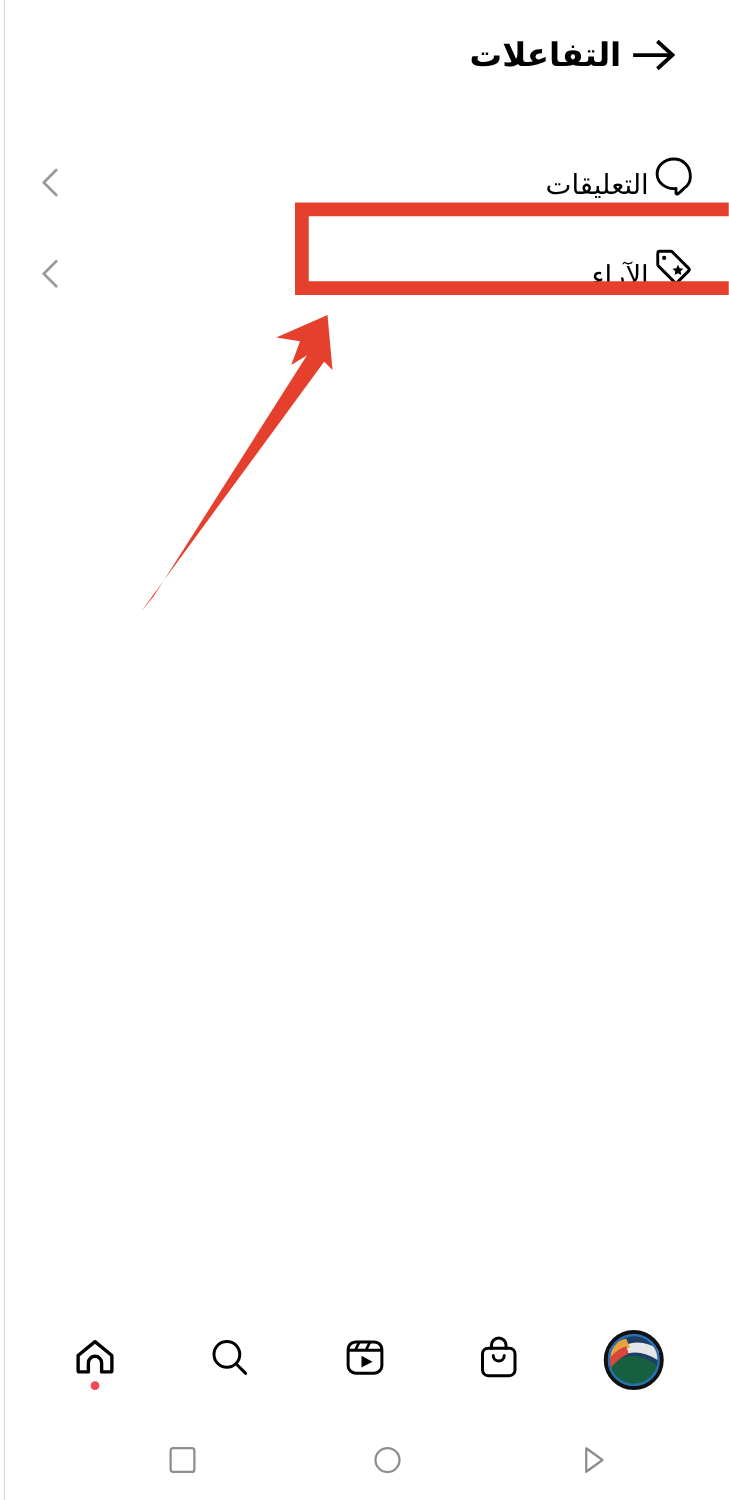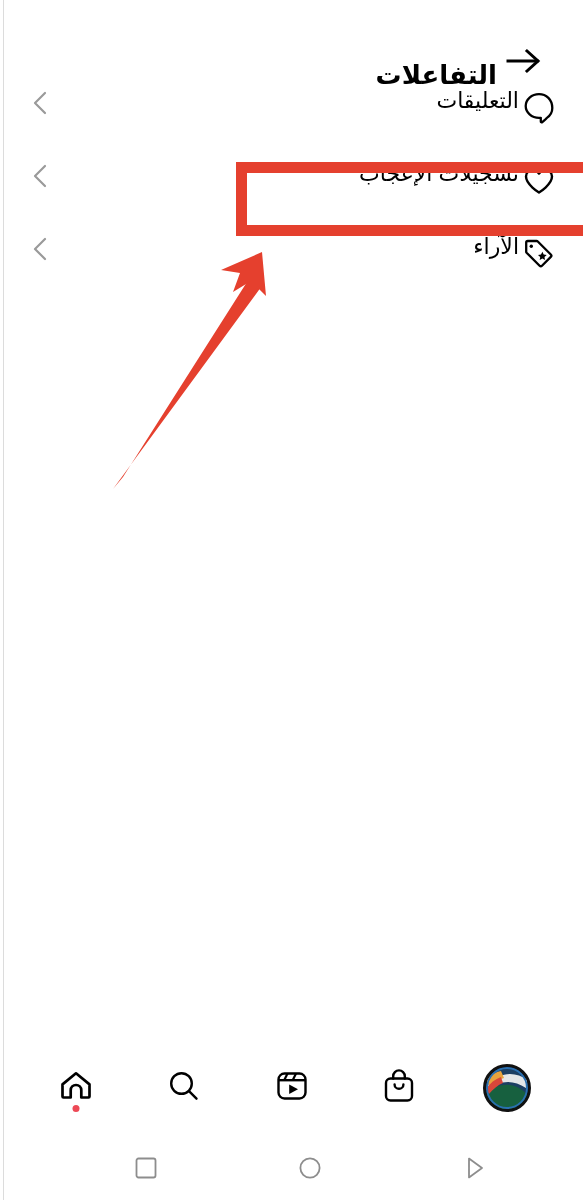--- a/index.html
+++ b/index.html
@@ -35,21 +35,21 @@
     background: #ffffff;
     display: flex;
     flex-direction: column;
   }
 
   
   .header {
     height: 88px;
     flex: 0 0 88px;
     display: flex;
-    align-items: flex-end;
+    align-items: center;
     justify-content: flex-start;
     padding: 0 24px 0 0;
     box-sizing: border-box;
   }
   .back-btn {
     width: 54px;
     height: 54px;
     display: flex;
     align-items: center;
     justify-content: center;
@@ -68,21 +68,21 @@
   
   .list {
     flex: 0 0 auto;
     padding: 0;
     margin: 0;
     list-style: none;
   }
   .row {
     height: 73px;
     display: flex;
-    align-items: flex-start;
+    align-items: flex-end;
     padding: 0 24px 0 26px;
     box-sizing: border-box;
     position: relative;
   }
   .row-icon {
     flex: 0 0 auto;
     width: 40px;
     height: 40px;
     display: flex;
     align-items: center;
@@ -220,33 +220,20 @@
         </svg>
       </span>
       <span class="row-label">التعليقات</span>
       <span class="row-chevron">
         <svg width="22" height="26" viewBox="0 0 22 26" aria-hidden="true">
           <polyline points="15,3 5,13 15,23" fill="none" stroke="currentColor" stroke-width="2.2" stroke-linecap="round" stroke-linejoin="round"></polyline>
         </svg>
       </span>
     </li>
 
-    <li class="row">
-      <span class="row-icon">
-        <svg width="34" height="34" viewBox="0 0 34 34" aria-hidden="true">
-          <path d="M17 28.5S4 20.6 4 12.6c0-4 3.1-6.9 6.7-6.9 2.6 0 4.8 1.5 6.3 3.9 1.5-2.4 3.7-3.9 6.3-3.9 3.6 0 6.7 2.9 6.7 6.9 0 8-13 15.9-13 15.9z" fill="none" stroke="#000" stroke-width="2.4" stroke-linejoin="round"></path>
-        </svg>
-      </span>
-      <span class="row-label">تسجيلات الإعجاب</span>
-      <span class="row-chevron">
-        <svg width="22" height="26" viewBox="0 0 22 26" aria-hidden="true">
-          <polyline points="15,3 5,13 15,23" fill="none" stroke="currentColor" stroke-width="2.2" stroke-linecap="round" stroke-linejoin="round"></polyline>
-        </svg>
-      </span>
-    </li>
 
 
     <li class="row">
       <span class="row-icon">
         <svg width="34" height="34" viewBox="0 0 34 34" aria-hidden="true">
           <path d="M4.2 14.4V5.6a1.6 1.6 0 0 1 1.6-1.6h8.8c0.5 0 0.9 0.2 1.2 0.5l13 13a1.7 1.7 0 0 1 0 2.4l-8.8 8.8a1.7 1.7 0 0 1-2.4 0l-13-13a1.7 1.7 0 0 1-0.4-1.3z" fill="none" stroke="#000" stroke-width="2.3" stroke-linejoin="round"></path>
           <circle cx="9.3" cy="9.3" r="1.7" fill="#000"></circle>
           <polygon points="20.4,14.7 21.7,17.5 24.7,17.9 22.5,20 23,23 20.4,21.5 17.7,23 18.2,20 16,17.9 19,17.5" fill="#000"></polygon>
         </svg>
       </span>

